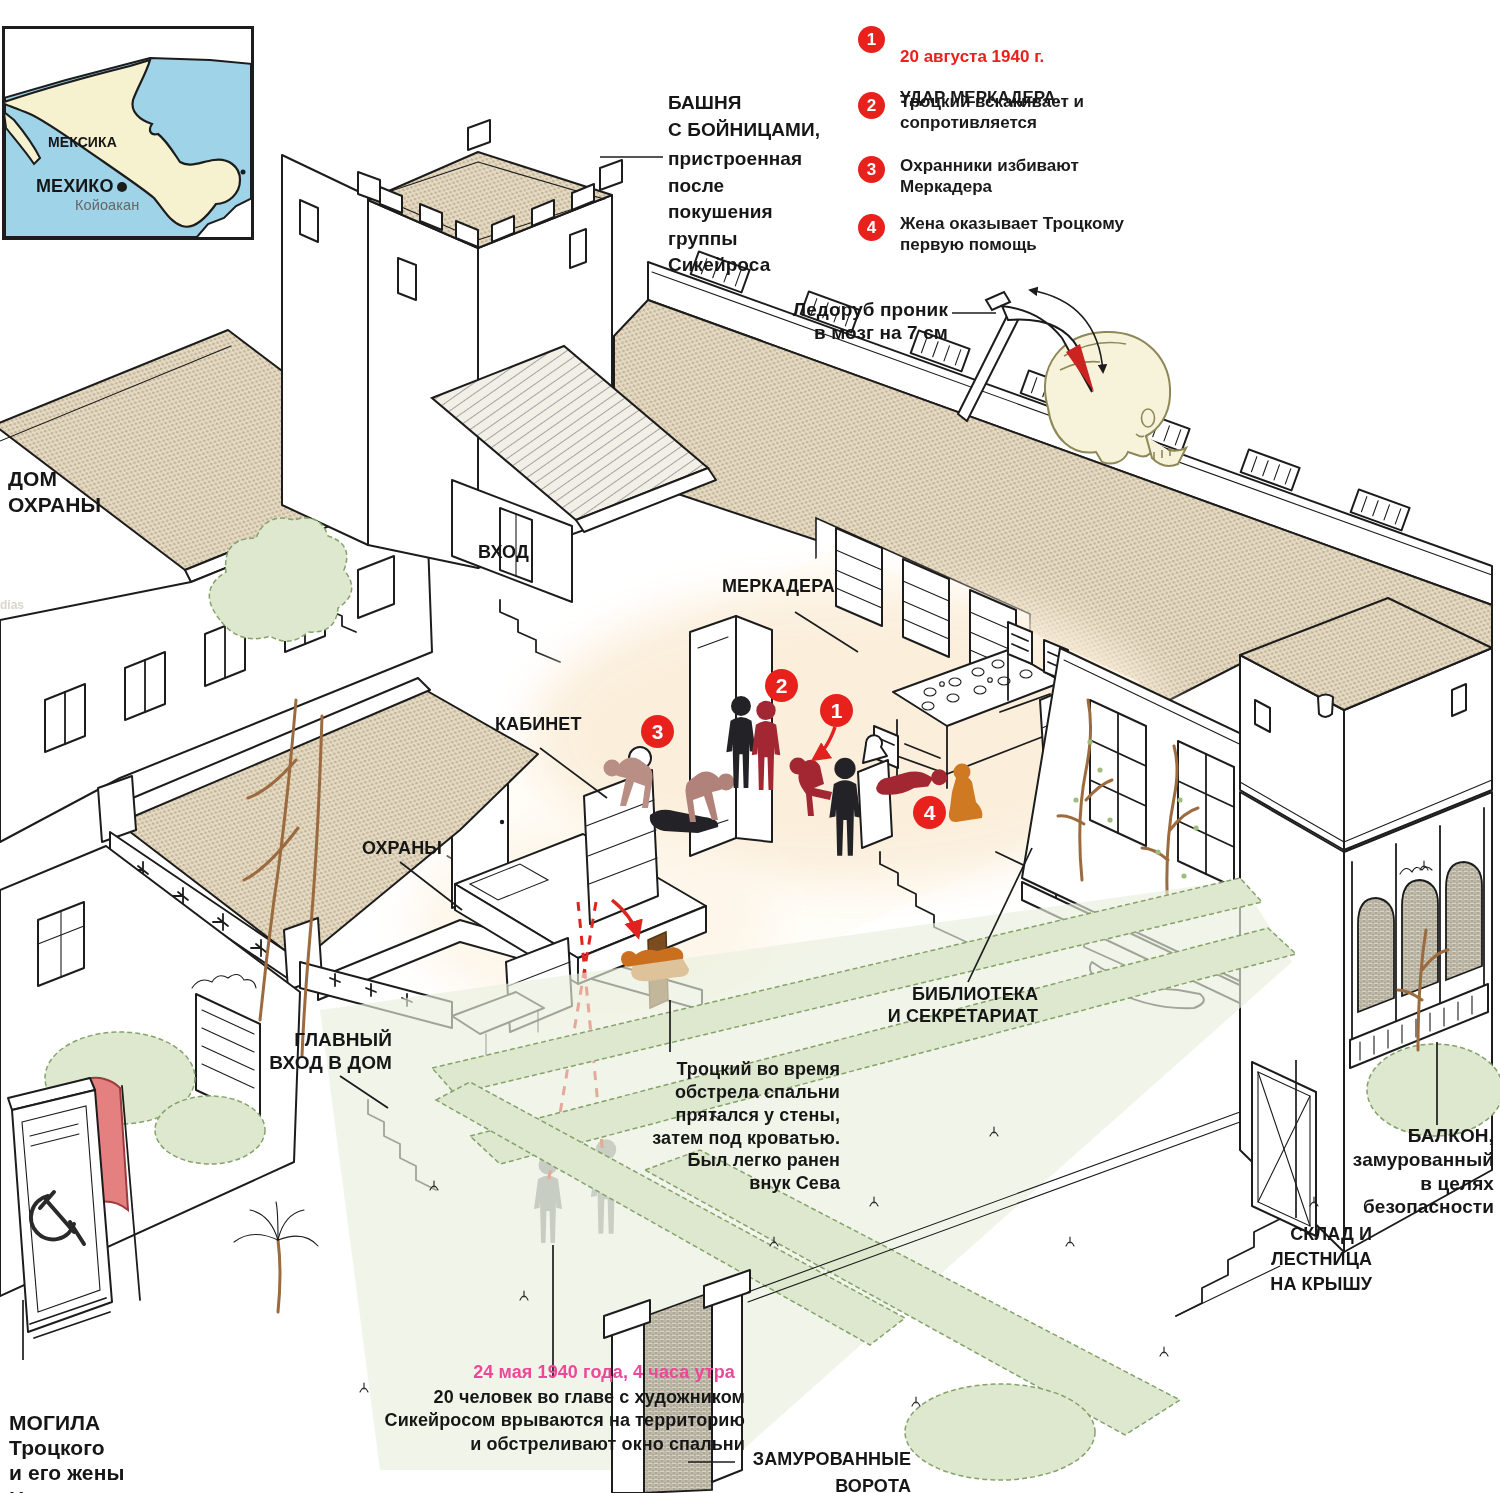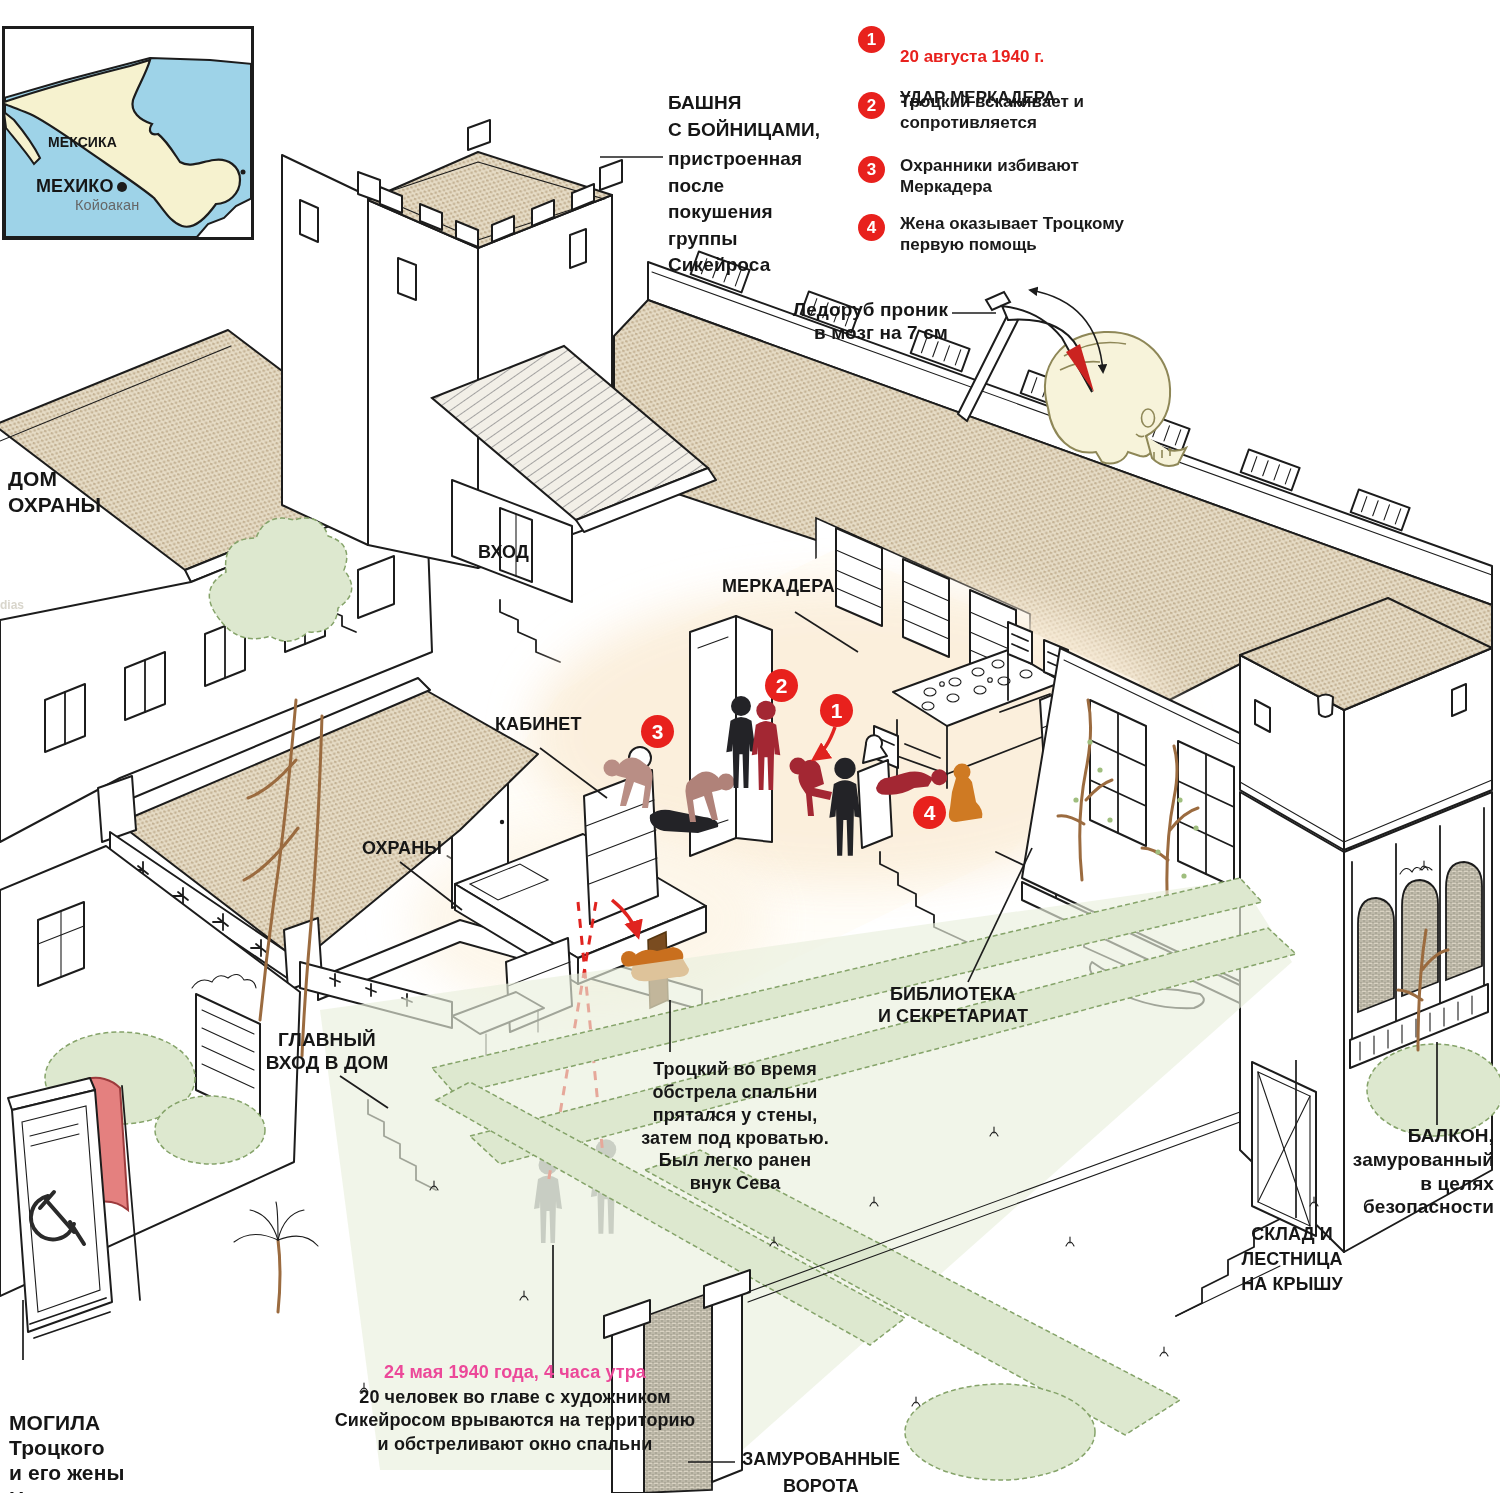--- a/index.html
+++ b/index.html
@@ -2,21 +2,21 @@
 <html><head>
 <meta charset="utf-8">
 <style>
   html,body{margin:0;padding:0;background:#fff;}
   .stage{position:relative;width:1500px;height:1493px;background:#fff;overflow:hidden;
          font-family:"Liberation Sans",sans-serif;}
   .stage svg.art{position:absolute;left:0;top:0;}
   .lbl{position:absolute;font-weight:700;color:#161616;white-space:pre-line;
        line-height:1.22;letter-spacing:.1px;pointer-events:none;}
   .w400{font-weight:400}.w600{font-weight:600}
-  .ctr{text-align:center}.rgt{text-align:right}
+  .ctr{text-align:right}.rgt{text-align:right}
   .red{color:#ec4899}
   .muted{color:#666}
   .watermark{position:absolute;left:0px;top:552px;font-size:12px;font-weight:700;color:#d9d6cc;margin-top:46px;}
   .marker{position:absolute;background:#e8211d;color:#fff;border-radius:50%;
           display:flex;align-items:center;justify-content:center;font-weight:700;
           pointer-events:none;}
   .m-scene{width:33px;height:33px;font-size:21px;margin-left:-16px;margin-top:-16px;}
   .leg-row{position:absolute;display:flex;gap:15px;align-items:flex-start;}
   .leg-num{flex:none;width:27px;height:27px;background:#e8211d;color:#fff;border-radius:50%;
            display:flex;align-items:center;justify-content:center;font-size:17px;font-weight:700;}

